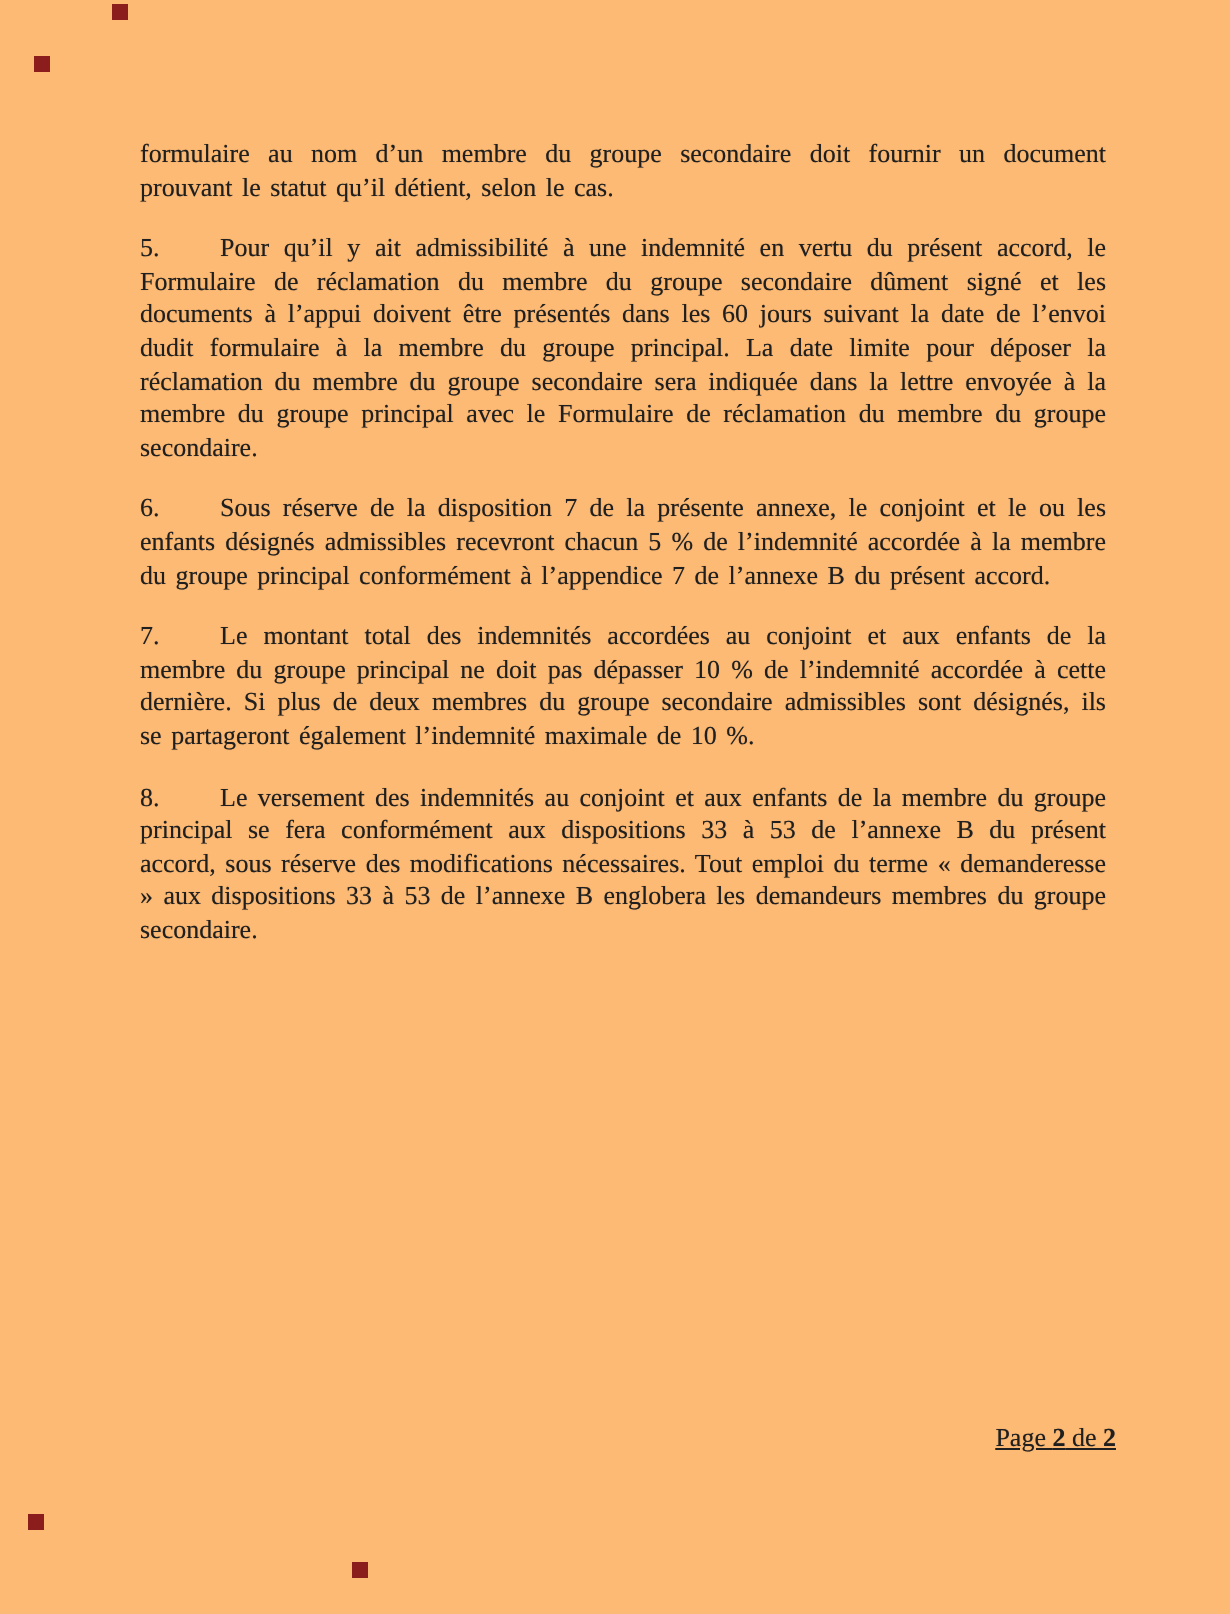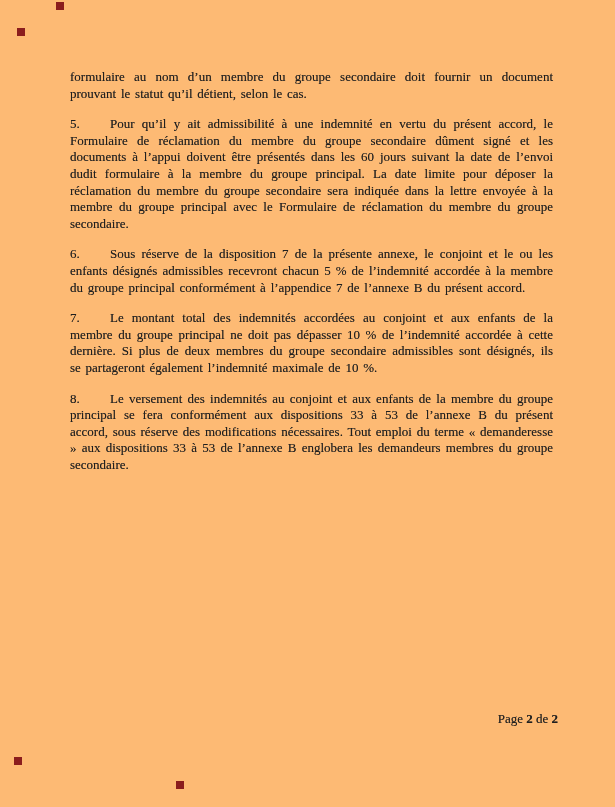--- a/index.html
+++ b/index.html
@@ -35,20 +35,21 @@
     width: 40px;
     text-align: left;
   }
   .footer {
     position: absolute;
     top: 711px;
     right: 57px;
     font-size: 13px;
     text-shadow: 0 0 0.4px rgba(40,40,40,0.55);
     white-space: pre;
+    text-decoration: underline;
   }
   .footer .pagenum {
     font-weight: bold;
   }
   .scan-mark {
     position: absolute;
     width: 8px;
     height: 8px;
     background: #8b1d1d;
   }

